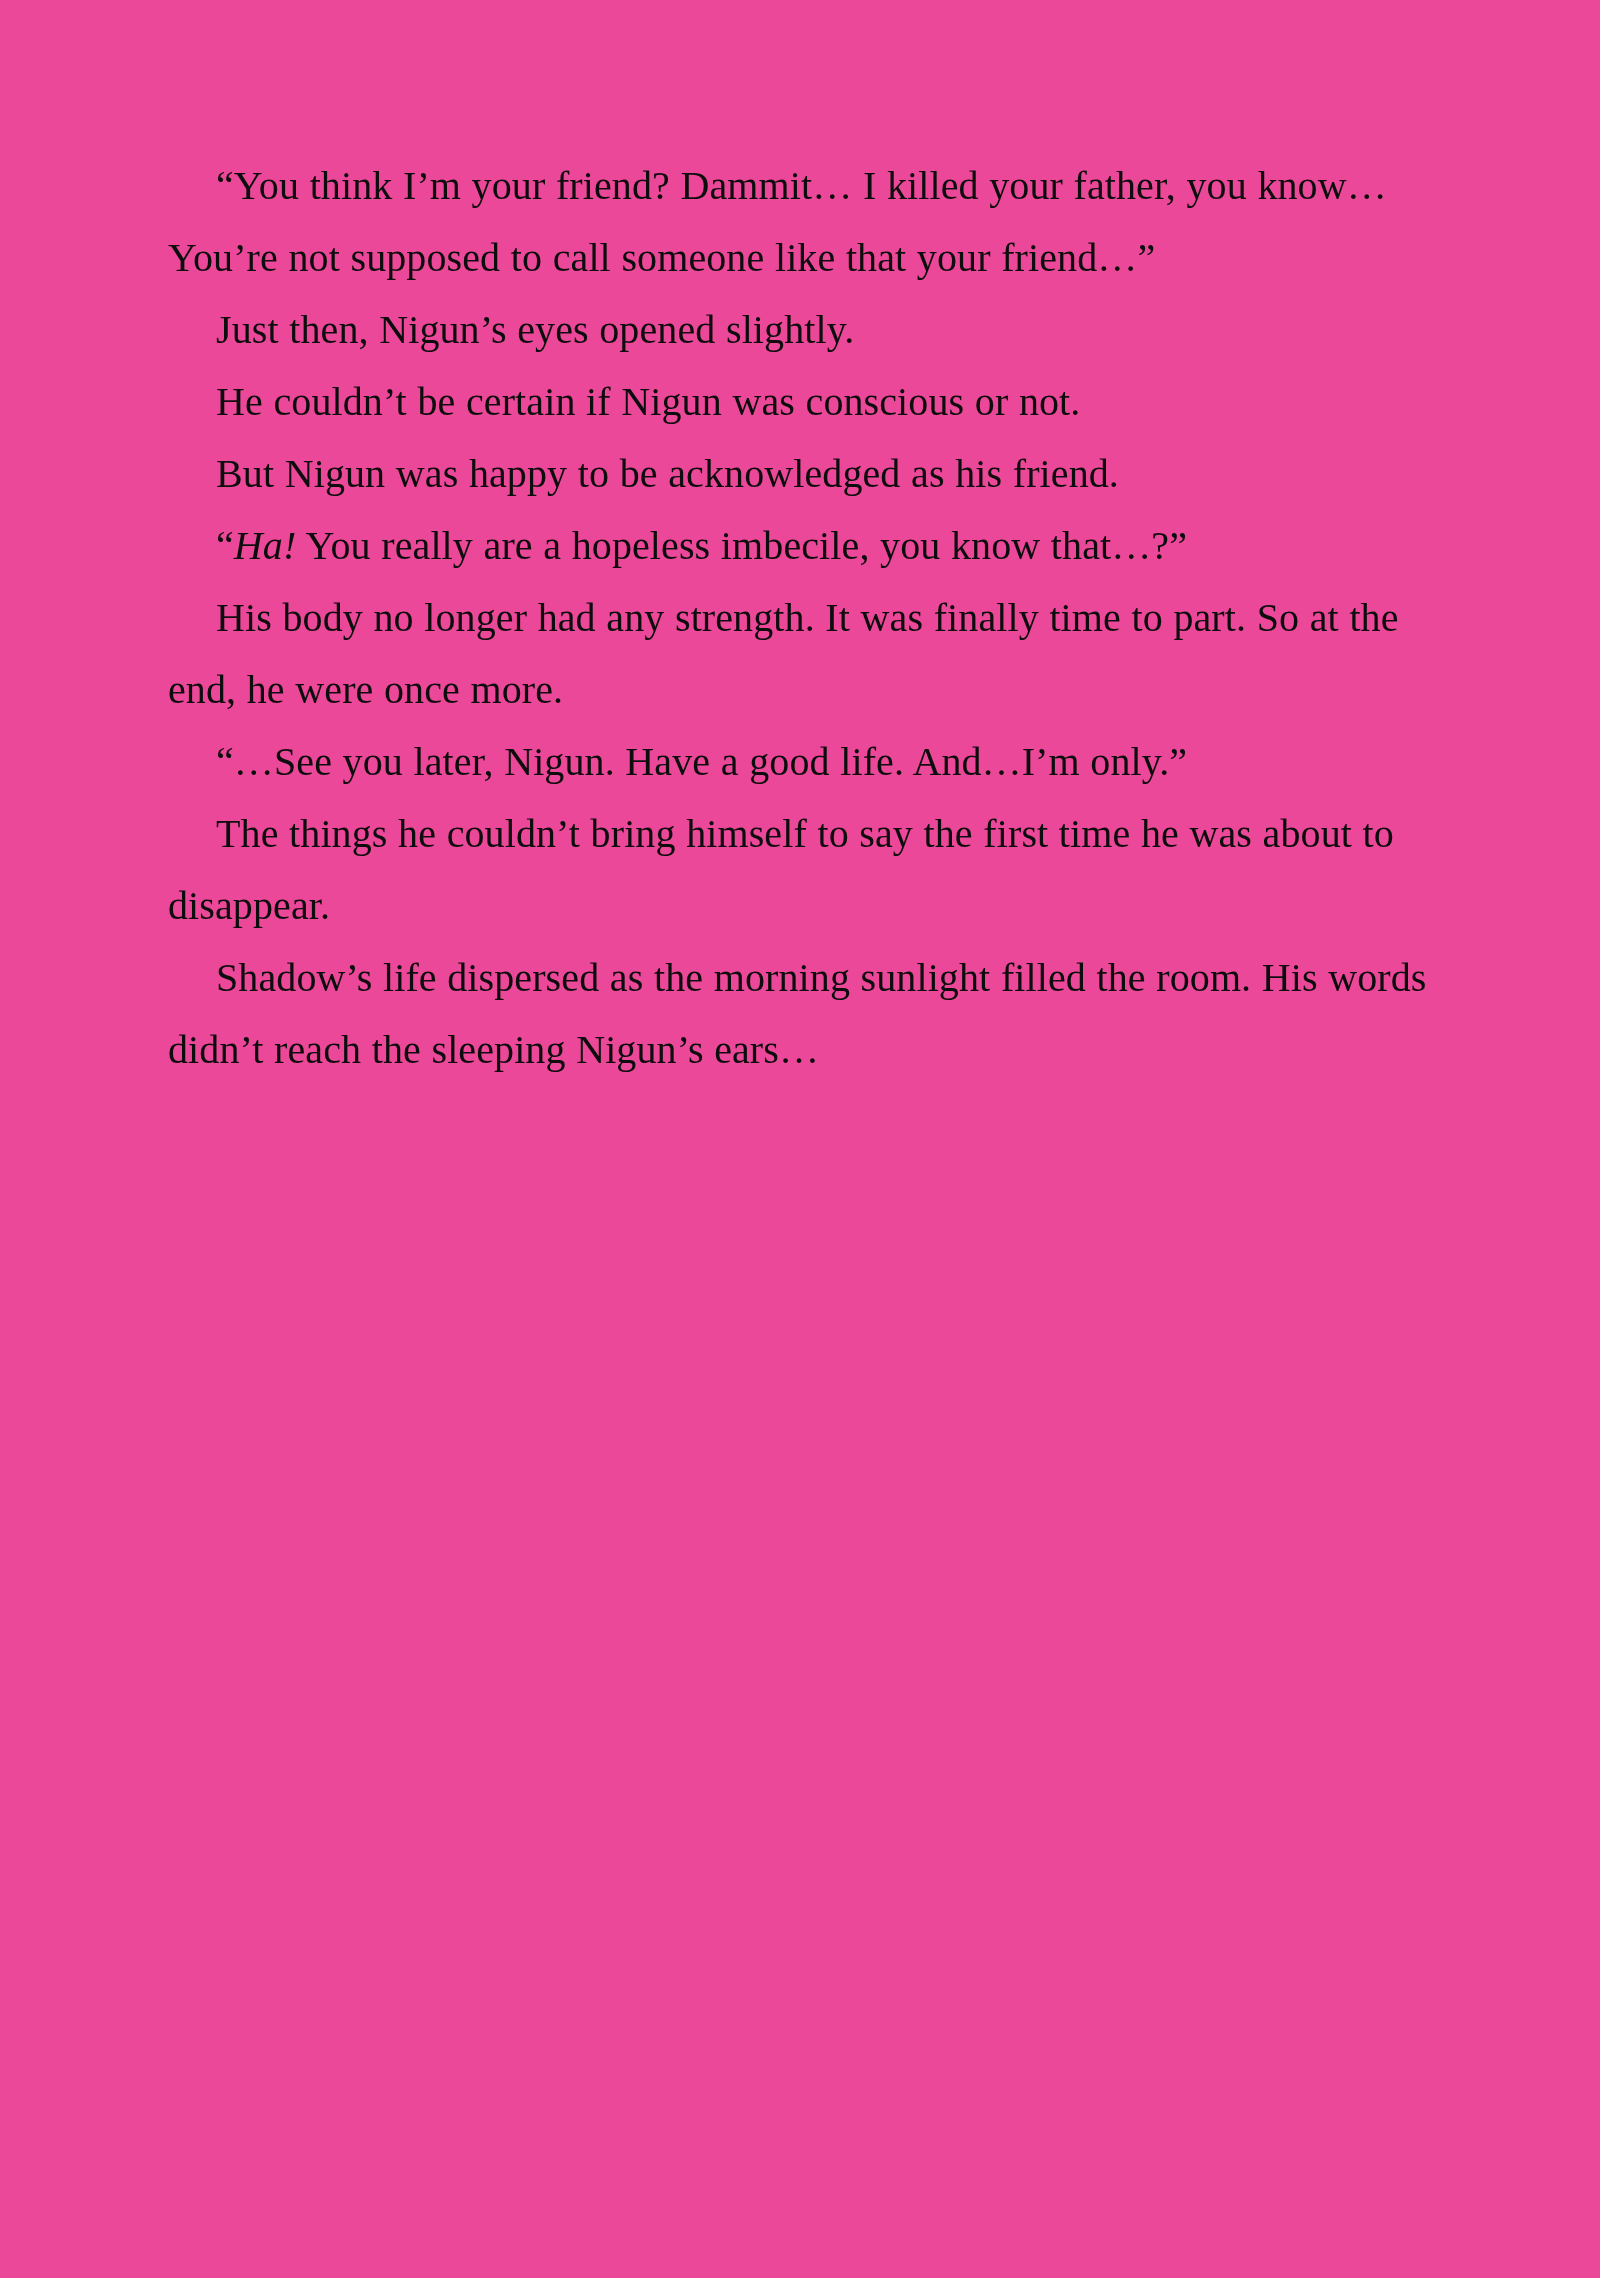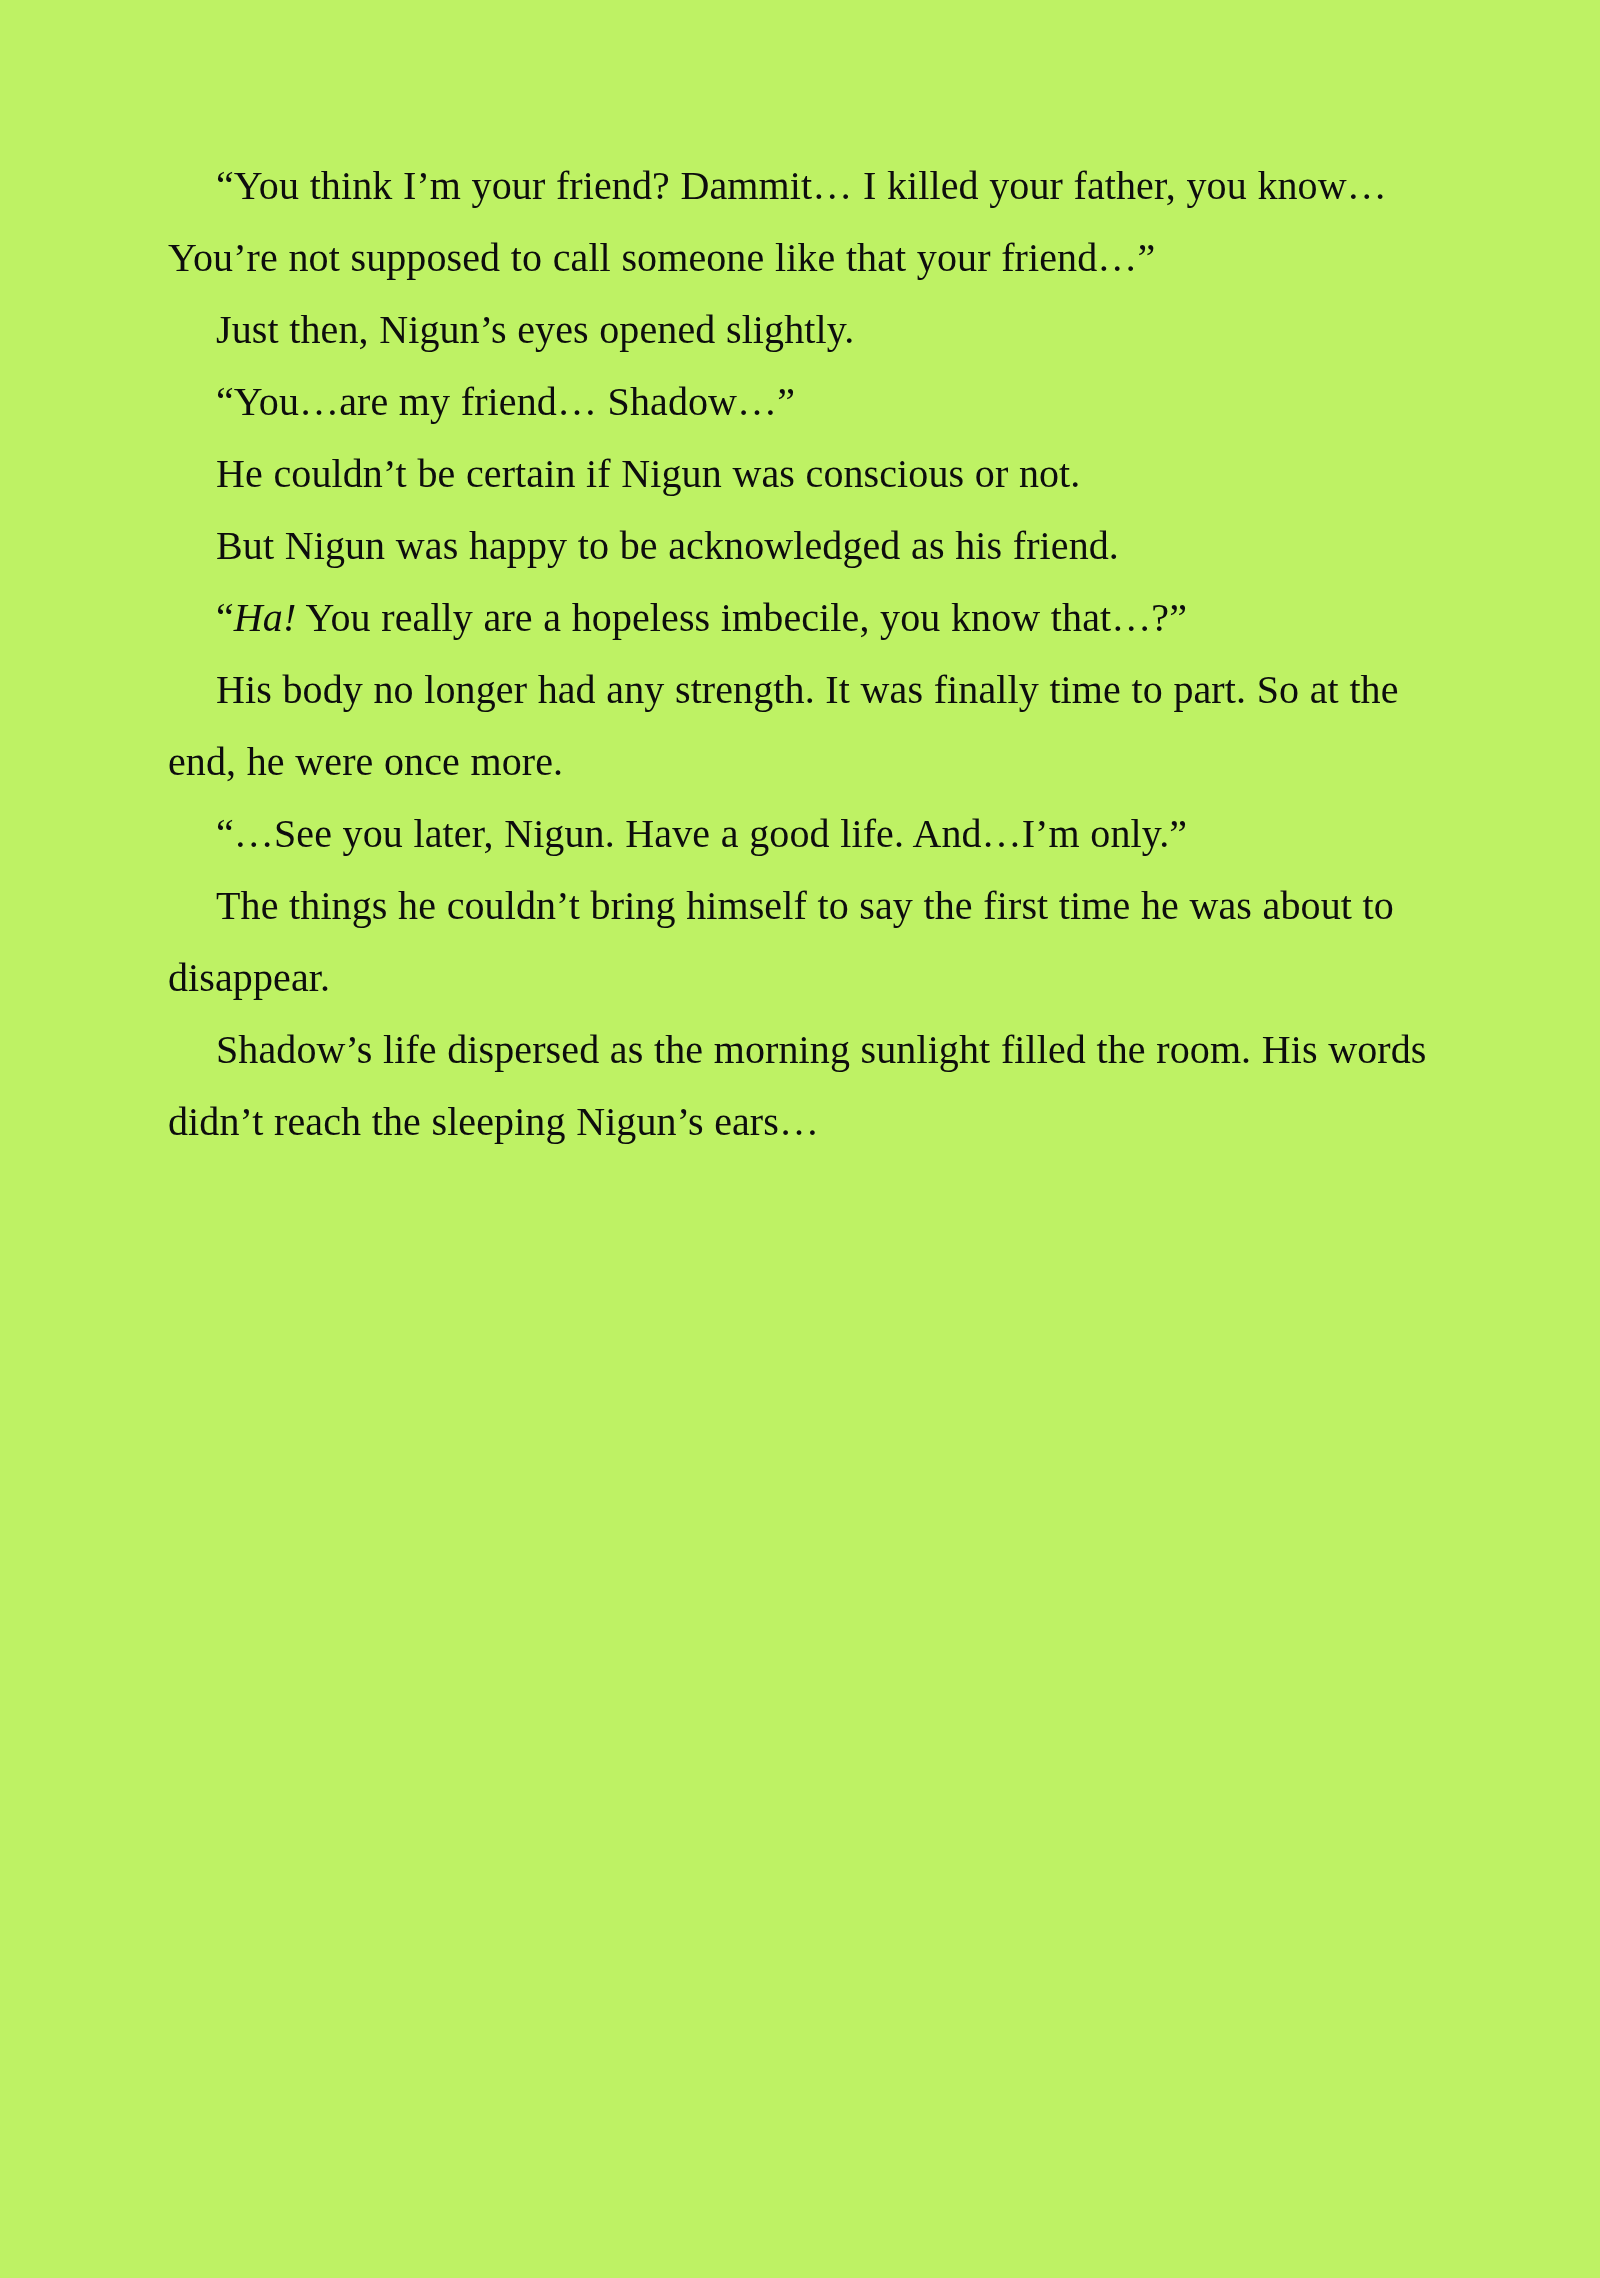--- a/index.html
+++ b/index.html
@@ -7,21 +7,21 @@
     padding: 0;
     background: #ffffff;
   }
   body {
     font-family: "Liberation Serif", "DejaVu Serif", serif;
   }
   #page {
     position: relative;
     width: 1600px;
     height: 2278px;
-    background: #bef264;
+    background: #ec4899;
     overflow: hidden;
   }
   #text-block {
     position: absolute;
     left: 168px;
     top: 150px;
     width: 1290px;
   }
   p.para {
     margin: 0;
@@ -42,21 +42,20 @@
 </head>
 <body>
 
 <div id="page">
   <div id="text-block">
 
     <p class="para">“You think I’m your friend? Dammit… I killed your father, you know… You’re not supposed to call someone like that your friend…”</p>
 
     <p class="para">Just then, Nigun’s eyes opened slightly.</p>
 
-    <p class="para">“You…are my friend… Shadow…”</p>
 
     <p class="para">He couldn’t be certain if Nigun was conscious or not.</p>
 
 
     <p class="para">But Nigun was happy to be acknowledged as his friend.</p>
 
     <p class="para"><span>“</span><em>Ha!</em><span> You really are a hopeless imbecile, you know that…?”</span></p>
 
     <p class="para">His body no longer had any strength. It was finally time to part. So at the end, he were once more.</p>
 

